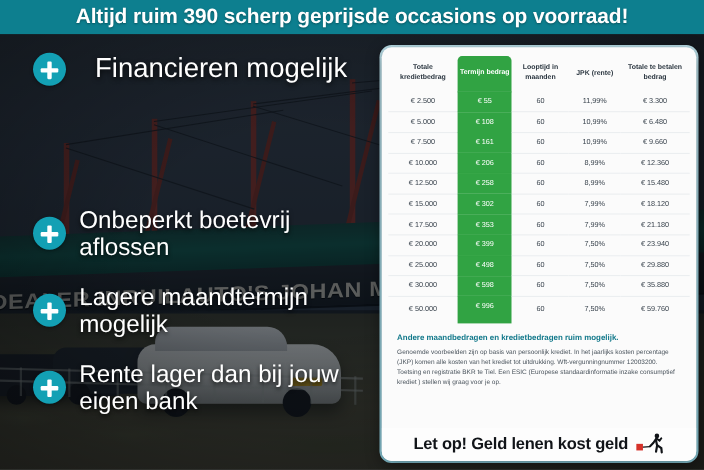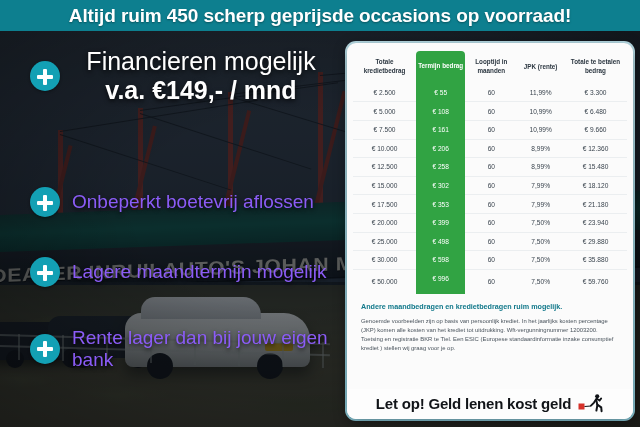--- a/index.html
+++ b/index.html
@@ -67,21 +67,21 @@
        text-shadow:0 1px 2px rgba(0,0,0,.35);}
 
   
   .features{position:absolute;left:0;top:22px;width:350px;height:396px;z-index:5;}
   .feat{position:absolute;display:flex;align-items:center;gap:12px;left:30px;}
   .plus{width:30px;height:30px;border-radius:50%;background:#13a0b4;flex:0 0 30px;
        position:relative;box-shadow:0 1px 3px rgba(0,0,0,.4);}
   .plus:before,.plus:after{content:"";position:absolute;background:#fff;border-radius:1px;}
   .plus:before{left:7px;top:13.5px;width:16px;height:4px;}
   .plus:after{left:13px;top:7.5px;width:4px;height:16px;}
-  .feat-text{color:#8b5cf6;font-size:19px;line-height:1.15;text-shadow:0 2px 4px rgba(0,0,0,.75);}
+  .feat-text{color:#ffffff;font-size:22px;line-height:1.15;text-shadow:0 2px 4px rgba(0,0,0,.75);}
 
   .hero{position:absolute;left:30px;top:26px;width:310px;z-index:5;display:flex;
        align-items:center;gap:12px;}
   .hero-lines{display:flex;flex-direction:column;align-items:center;width:258px;}
   .hero-l1{color:#fff;font-size:25px;line-height:1.1;text-shadow:0 2px 5px rgba(0,0,0,.8);white-space:nowrap;}
   .hero-l2{color:#fff;font-size:25px;font-weight:700;line-height:1.15;
        text-shadow:0 2px 5px rgba(0,0,0,.8);white-space:nowrap;}
 
   .f2{top:165px;} .f3{top:235px;} .f4{top:305px;}
 
@@ -176,30 +176,29 @@
       <div class="railpost" style="left:238px;top:10px;"></div>
       <div class="railpost" style="left:282px;top:11px;"></div>
       <div class="railpost" style="left:322px;top:12px;"></div>
     </div>
 
     <div class="photo-dark"></div>
     <div class="photo-vignette"></div>
   </div>
 
   <div class="topbar">
-    <span>Altijd ruim 450 scherp geprijsde occasions op voorraad!</span>
+    <span>Altijd ruim 390 scherp geprijsde occasions op voorraad!</span>
   </div>
 
   <div class="features">
 
     <div class="hero">
       <div class="plus"></div>
       <div class="hero-lines">
         <div class="hero-l1">Financieren mogelijk</div>
-        <div class="hero-l2">v.a. €149,- / mnd</div>
       </div>
     </div>
 
     <div class="feat f2">
       <div class="plus"></div>
       <div class="feat-text">Onbeperkt boetevrij aflossen</div>
     </div>
 
     <div class="feat f4">
       <div class="plus"></div>

